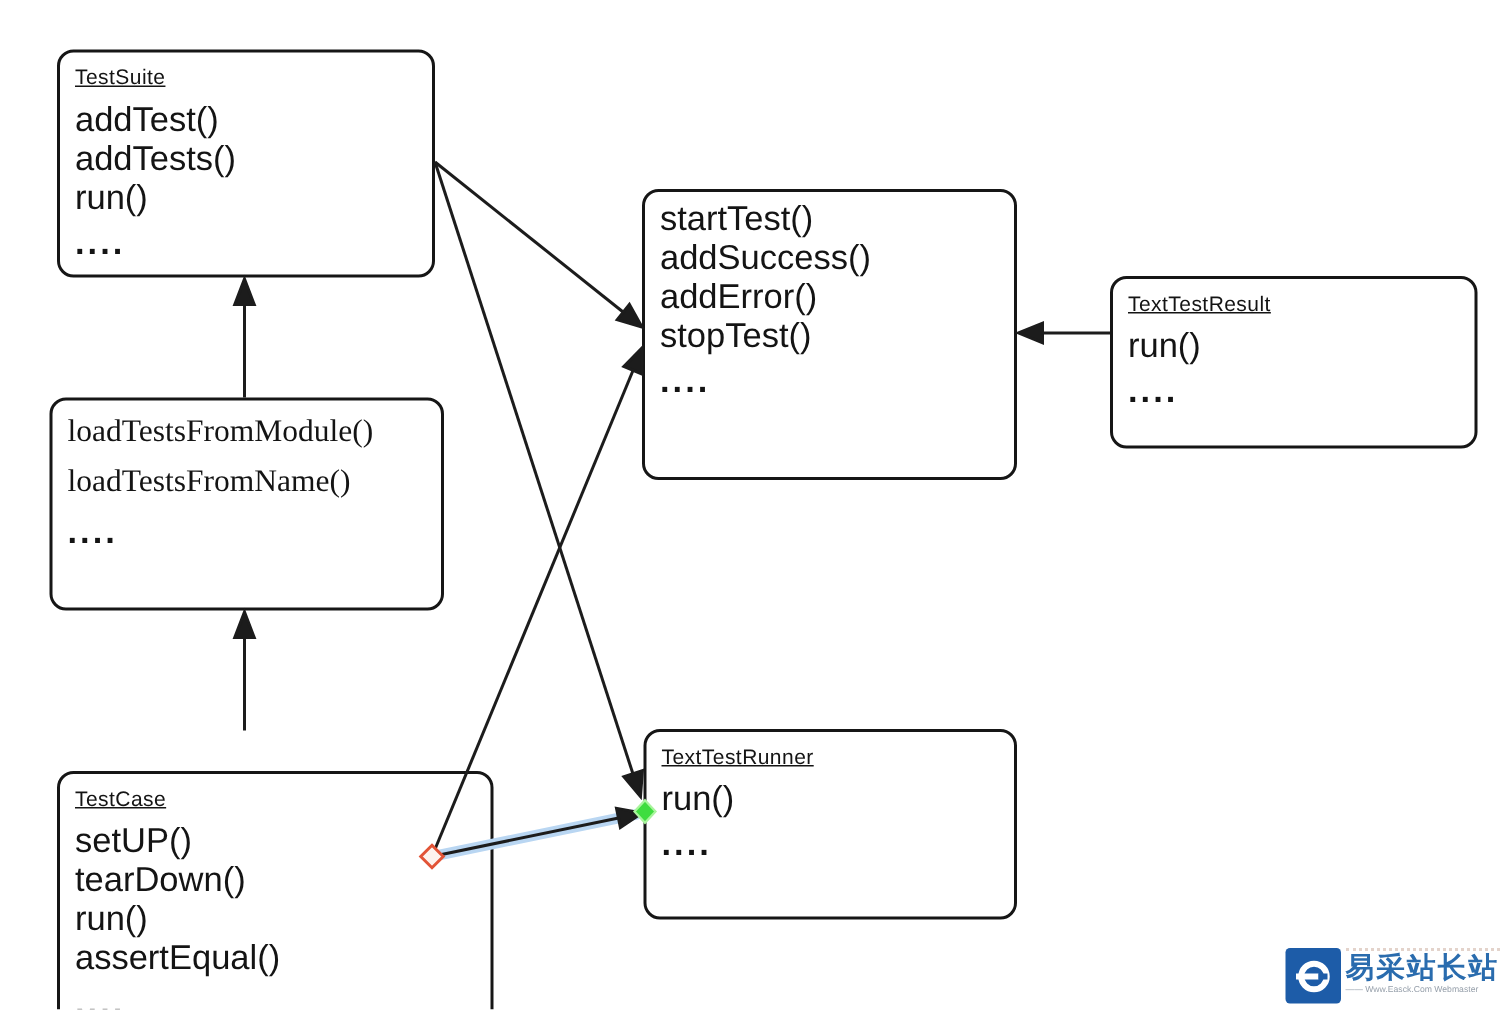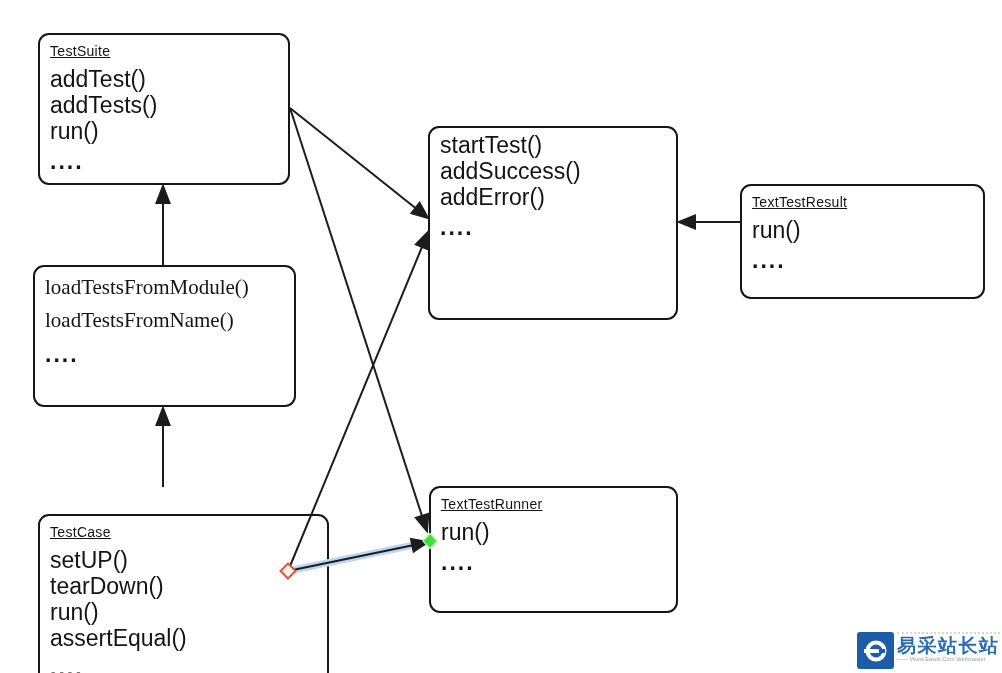--- a/index.html
+++ b/index.html
@@ -50,20 +50,21 @@
     <div class="m">tearDown()</div>
     <div class="m">run()</div>
     <div class="m">assertEqual()</div>
     <div class="m dots">....</div>
   </div>
 
   <div class="node" style="left:428px;top:126px;width:250px;height:194px">
     <div class="m">startTest()</div>
     <div class="m">addSuccess()</div>
     <div class="m">addError()</div>
+    <div class="m">stopTest()</div>
     <div class="m dots">....</div>
   </div>
 
   <div class="node" style="left:740px;top:184px;width:245px;height:115px">
     <div class="title">TextTestResult</div>
     <div class="m">run()</div>
     <div class="m dots">....</div>
   </div>
 
   <div class="node" style="left:429px;top:486px;width:249px;height:127px">

